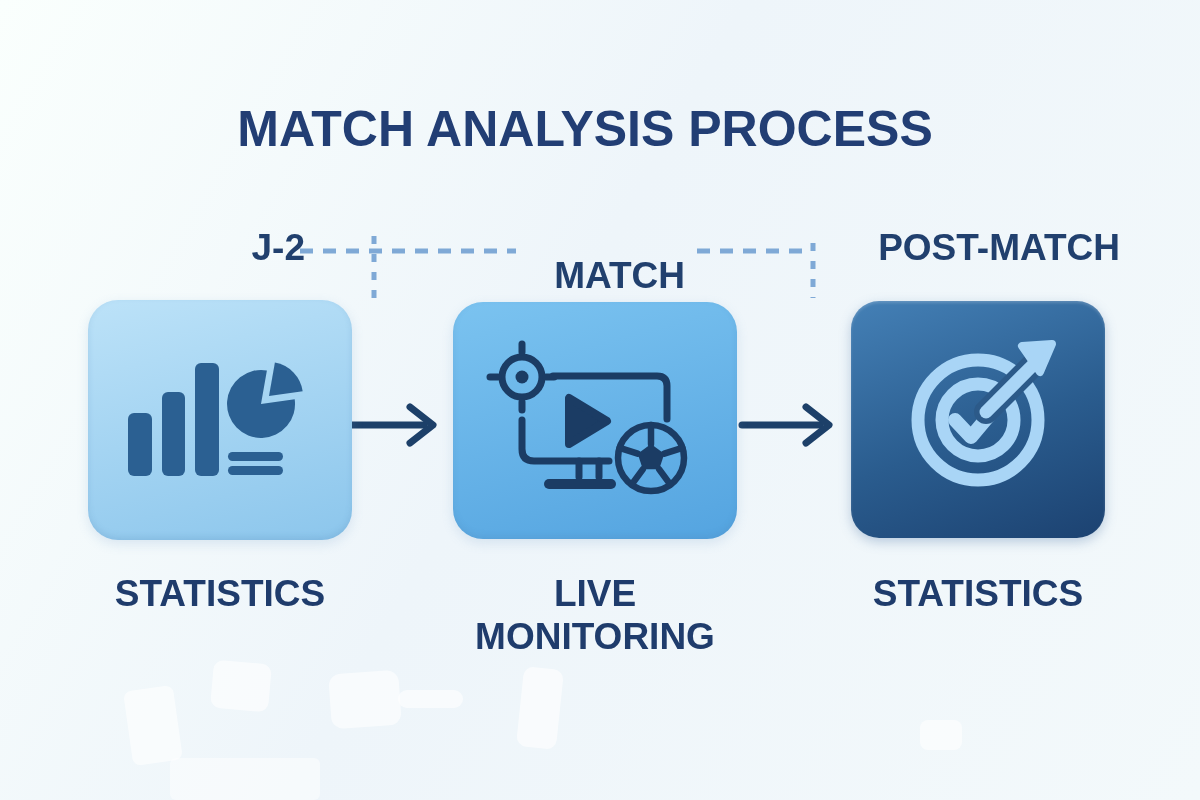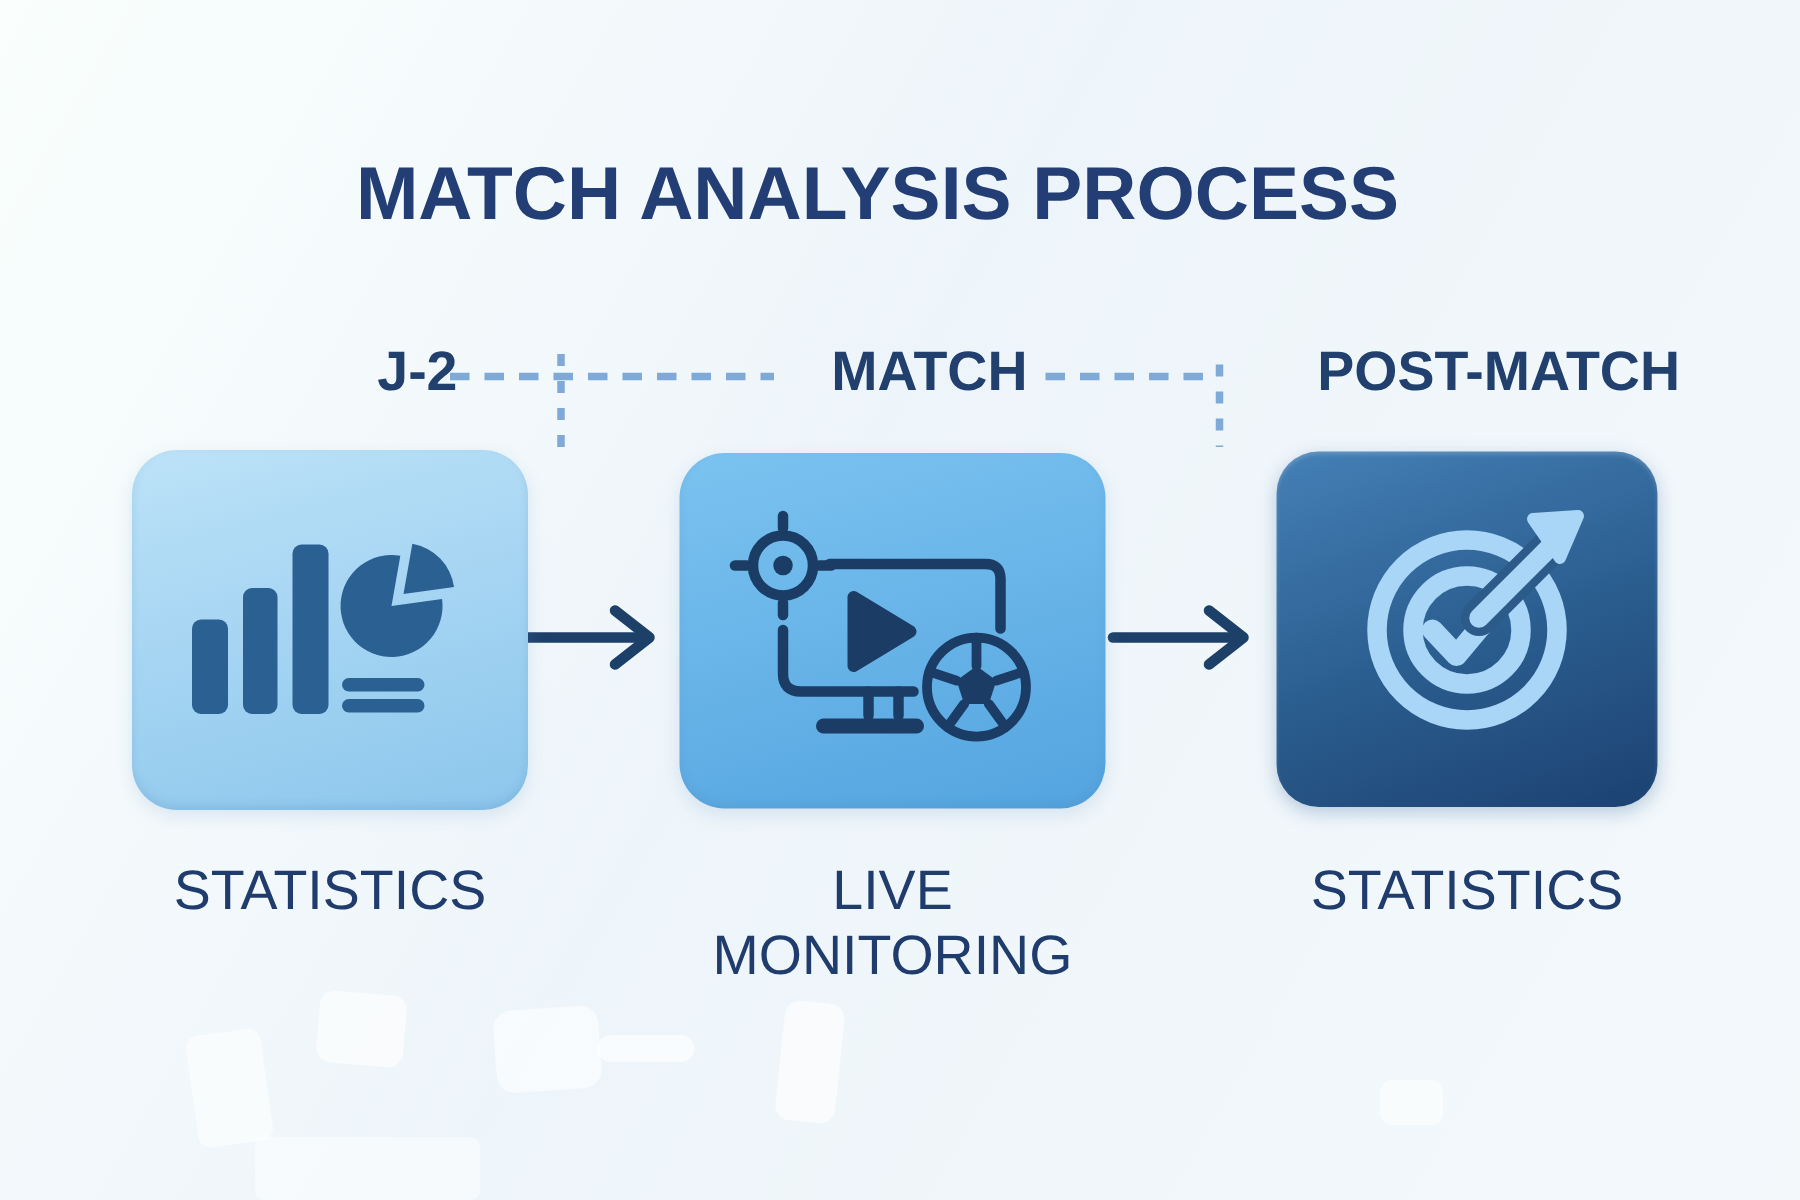--- a/index.html
+++ b/index.html
@@ -10,35 +10,35 @@
   }
   .page-title{
     position:absolute;left:0;top:100px;width:1170px;text-align:center;
     font-size:50px;font-weight:bold;letter-spacing:0px;color:#223e74;
   }
   .phase-label{
     position:absolute;top:227px;text-align:right;
     font-size:37px;font-weight:bold;color:#21406e;
   }
   .phase-j2{left:165px;width:140px;}
-  .phase-match{left:520px;width:165px;}
+  .phase-match{left:520px;width:165px;margin-top:28px;}
   .phase-post{left:850px;width:270px;}
   .overlay-svg{position:absolute;left:0;top:0;}
   .card{position:absolute;border-radius:30px;display:flex;align-items:center;justify-content:center;
     box-shadow:0 4px 12px rgba(110,155,200,0.20), inset 0 -3px 6px rgba(70,120,170,0.18);}
   .card-statistics{left:88px;top:300px;width:264px;height:240px;
     background:linear-gradient(165deg,#bce2f8 0%,#8cc6ec 100%);}
   .card-live{left:453px;top:302px;width:284px;height:237px;
     background:linear-gradient(165deg,#7bc3f0 0%,#54a4e0 100%);}
   .card-predictions{left:851px;top:301px;width:254px;height:237px;border-radius:28px;
     background:linear-gradient(160deg,#4480b6 0%,#2a5c8e 55%,#1c4271 100%);
     box-shadow:0 4px 12px rgba(80,120,170,0.35), inset 0 2px 3px rgba(255,255,255,0.18);}
   .stage-label{
     position:absolute;top:572px;text-align:center;
-    font-size:37px;font-weight:normal;line-height:43px;color:#1f3c6c;
+    font-size:37px;font-weight:bold;line-height:43px;color:#1f3c6c;
   }
   .label-statistics{left:88px;width:264px;}
   .label-live{left:453px;width:284px;}
   .label-predictions{left:851px;width:254px;}
   .ghost{position:absolute;background:rgba(255,255,255,0.6);}
   svg{overflow:visible;}
 </style>
 </head>
 <body>
 

